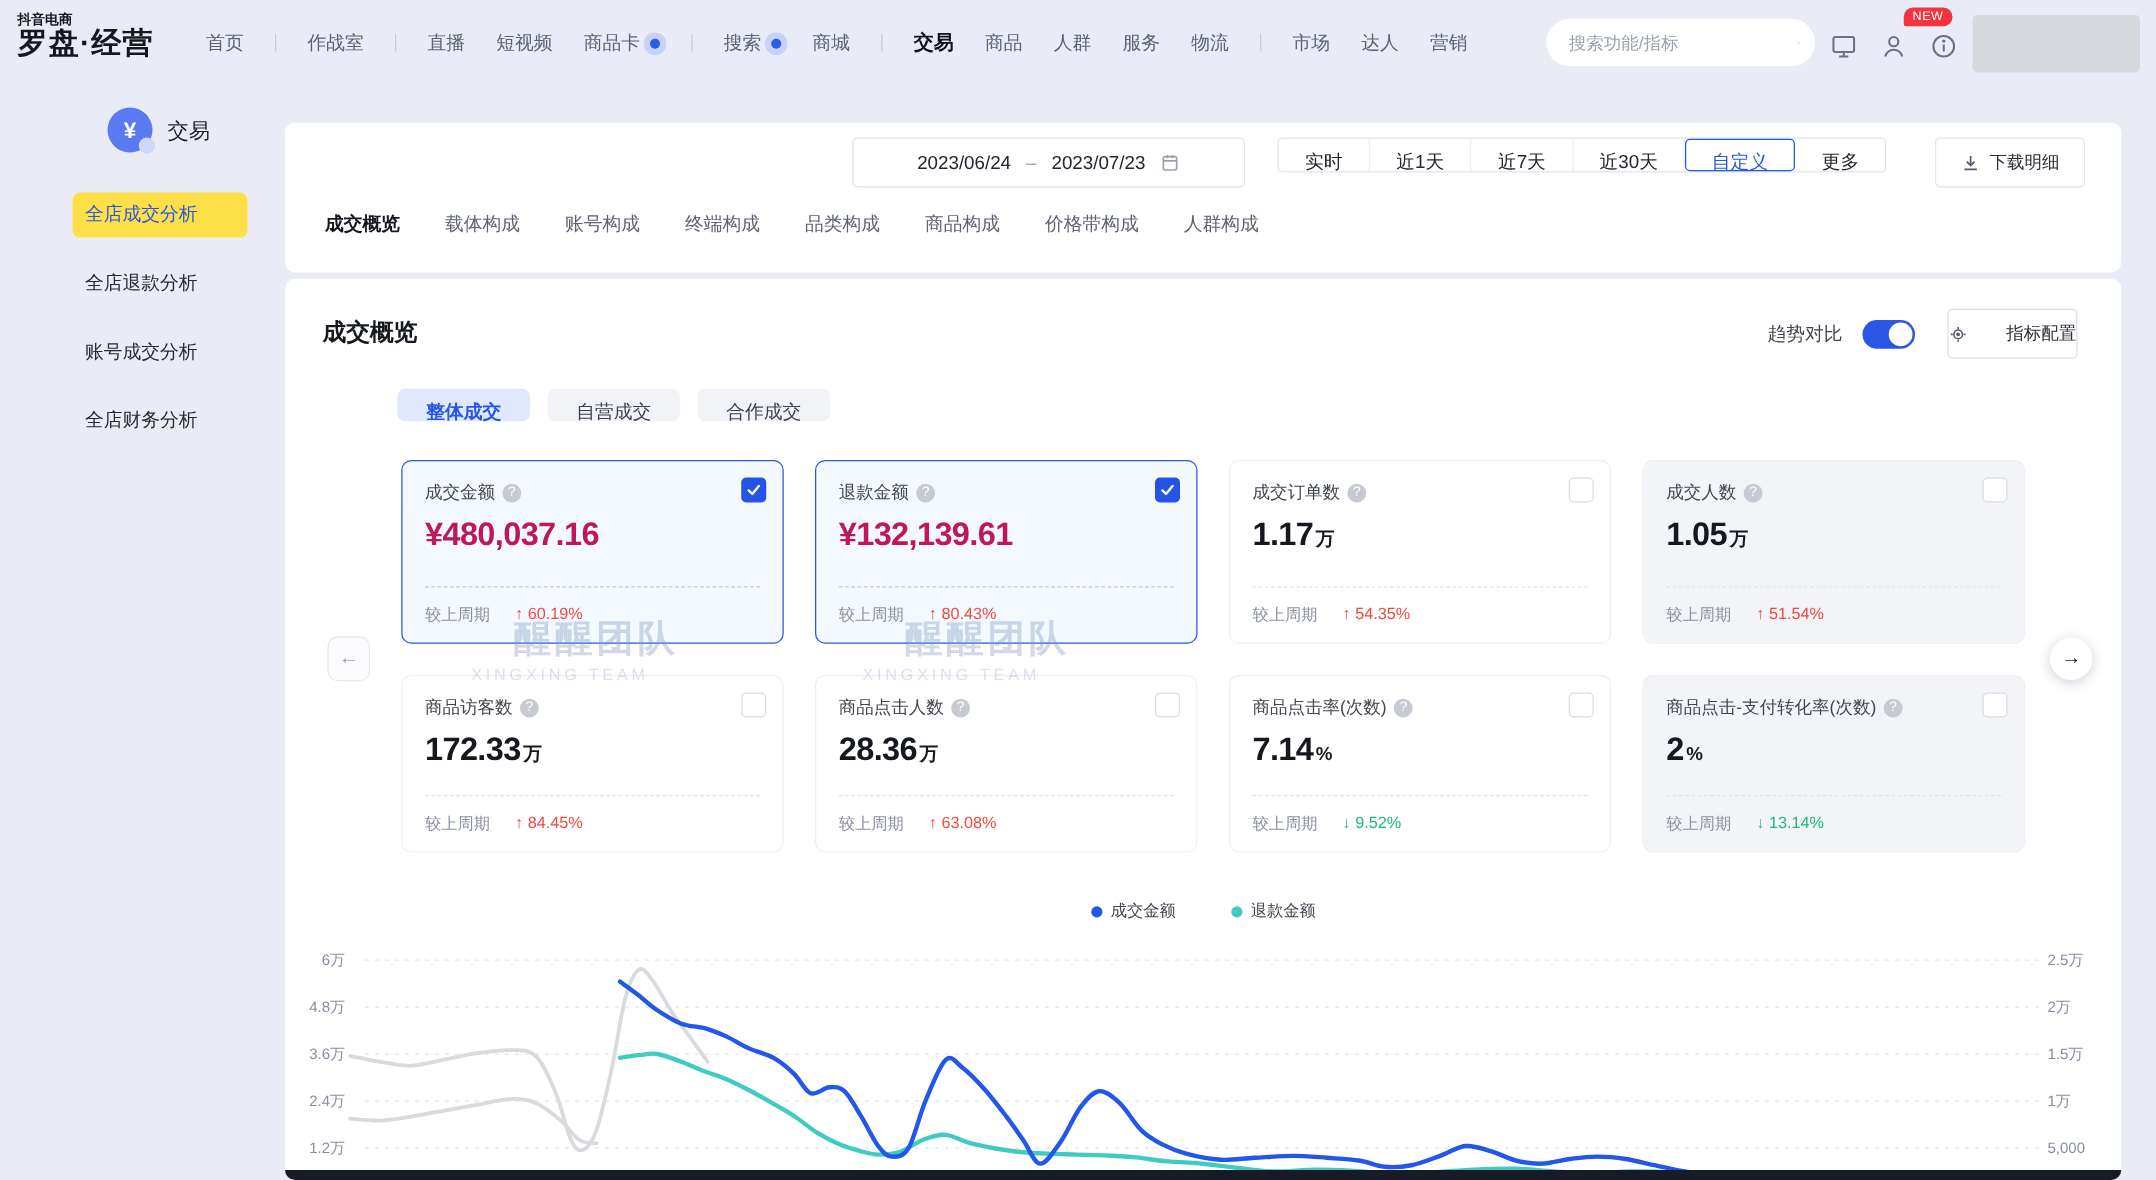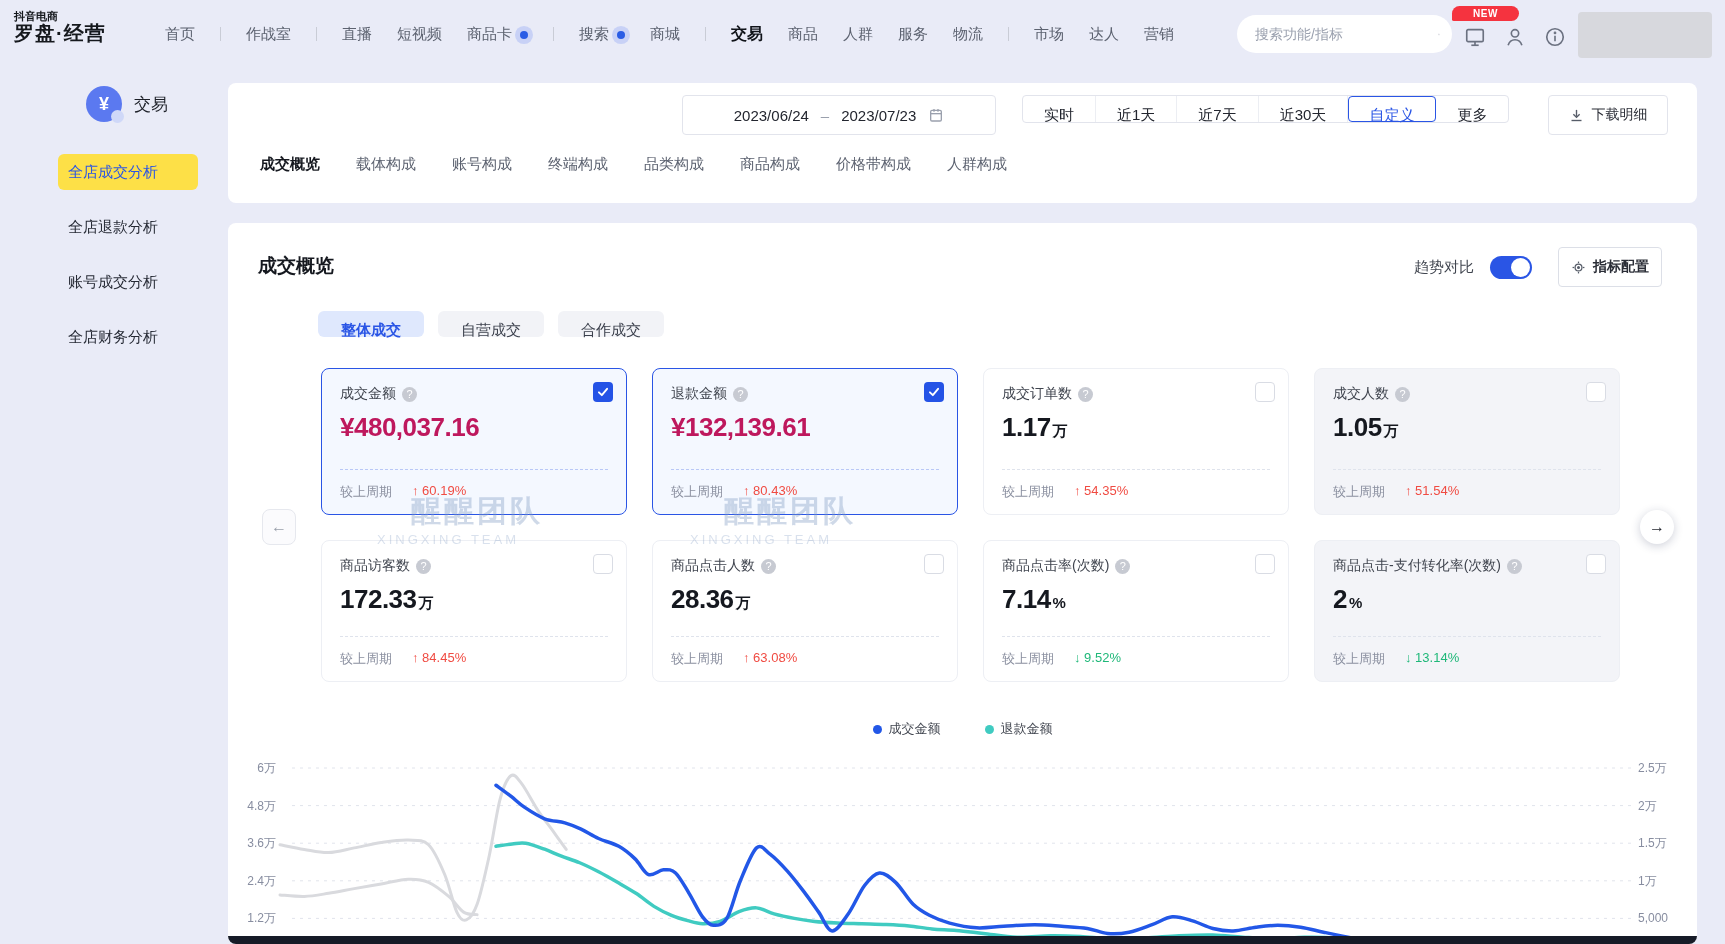--- a/index.html
+++ b/index.html
@@ -2,59 +2,59 @@
 <html><head>
 <meta charset="utf-8">
 <style>
   html,body{margin:0;padding:0;overflow:hidden;}
   body{width:1725px;height:944px;position:relative;background:#e9ebf7;
        font-family:"Liberation Sans","DejaVu Sans",sans-serif;color:#1f2330;}
   
   .topnav{position:absolute;left:0;top:0;width:1426px;height:68px;display:flex;align-items:center;}
   .logo{position:absolute;left:14px;top:10px;line-height:1.1;color:#15181d;}
   .logo .l1{font-size:11px;font-weight:bold;}
-  .logo .l2{font-size:20px;font-weight:bold;letter-spacing:1px;}
+  .logo .l2{font-size:24px;font-weight:bold;letter-spacing:1px;}
   .nav-items{position:absolute;left:165px;top:0;height:68px;display:flex;align-items:center;gap:25px;font-size:15px;color:#5c6270;white-space:nowrap;}
   .nav-item{cursor:pointer;}
   .nav-item.active{color:#101319;font-weight:bold;font-size:16px;}
   .nav-dot{display:inline-block;width:8px;height:8px;border-radius:50%;background:#2a5ce5;box-shadow:0 0 0 5px rgba(84,118,245,.22);margin-left:8px;vertical-align:middle;}
   .nav-divider{width:1px;height:14px;background:#c9ccd6;}
   .search-pill{position:absolute;left:1237px;top:15px;width:215px;height:38px;background:#fff;border-radius:19px;display:flex;align-items:center;padding:0 12px 0 16px;box-sizing:border-box;}
   .search-pill input{border:none;outline:none;flex:1;font-size:14px;color:#3a3f4a;background:transparent;font-family:inherit;}
   .search-pill input::placeholder{color:#9ba1af;}
-  .new-badge{position:absolute;left:1452px;top:6px;background:#f5333f;color:#fff;font-size:10px;font-weight:bold;padding:2px 21px;border-radius:8px 8px 8px 2px;letter-spacing:.5px;}
+  .new-badge{position:absolute;left:1523px;top:6px;background:#f5333f;color:#fff;font-size:10px;font-weight:normal;padding:2px 7px;border-radius:8px 8px 8px 2px;letter-spacing:.5px;}
   .nav-ico{position:absolute;top:26px;width:22px;height:22px;color:#6b7180;}
   .user-blur{position:absolute;left:1578px;top:12px;width:134px;height:46px;background:#d7d8dd;border-radius:4px;}
   
   .sidebar{position:absolute;left:0;top:68px;width:228px;bottom:0;}
   .sidebar-head{position:absolute;left:86px;top:18px;display:flex;align-items:center;gap:12px;}
   .yen-icon{width:36px;height:36px;border-radius:50%;background:#5b79f0;color:#fff;font-size:18px;font-weight:bold;display:flex;align-items:center;justify-content:center;position:relative;}
   .yen-icon::after{content:"";position:absolute;right:-2px;bottom:-1px;width:13px;height:13px;border-radius:50%;background:#cfd8f8;}
   .sidebar-head .lbl{font-size:17px;color:#1c1f27;}
   .sidebar-items{position:absolute;left:58px;top:86px;}
   .sidebar-item{width:130px;height:36px;line-height:36px;border-radius:6px;font-size:15px;color:#262a35;padding-left:10px;margin-bottom:19px;cursor:pointer;}
   .sidebar-item.active{background:#fde047;color:#2a55e5;}
   
-  .filter-panel{position:absolute;left:228px;top:83px;width:1469px;height:120px;background:#fff;border-radius:8px;}
+  .filter-panel{position:absolute;left:228px;top:98px;width:1469px;height:120px;background:#fff;border-radius:8px;}
   .subtabs{position:absolute;left:32px;top:72px;display:flex;gap:36px;font-size:15px;color:#5c6270;}
   .subtab{cursor:pointer;}
   .subtab.active{color:#15181f;font-weight:bold;}
   .date-box{position:absolute;left:454px;top:12px;width:314px;height:40px;border:1px solid #e2e4ec;border-radius:4px;background:#fff;display:flex;align-items:center;justify-content:center;gap:12px;font-size:15px;color:#23262f;box-sizing:border-box;}
   .seg{position:absolute;left:794px;top:12px;height:28px;display:flex;border:1px solid #e2e4ec;border-radius:4px;background:#fff;box-sizing:border-box;}
   .seg-item{padding:0 21px;line-height:38px;font-size:15px;color:#23262f;border-right:1px solid #eceef3;cursor:pointer;}
   .seg-item:last-child{border-right:none;}
   .seg-item.active{color:#2a55e5;outline:1.5px solid #2a55e5;outline-offset:-1.5px;border-radius:4px;position:relative;z-index:1;}
   .download-btn{position:absolute;left:1320px;top:12px;width:120px;height:40px;border:1px solid #e2e4ec;border-radius:4px;background:#fff;display:flex;align-items:center;justify-content:center;gap:8px;font-size:14px;color:#2b2e37;cursor:pointer;box-sizing:border-box;}
   
   .main-panel{position:absolute;left:228px;top:223px;width:1469px;height:721px;background:#fff;border-radius:8px;overflow:hidden;}
   .panel-title{position:absolute;left:30px;top:30px;font-size:19px;font-weight:bold;color:#15181f;}
   .trend-label{position:absolute;left:1186px;top:35px;font-size:15px;color:#40454f;}
   .toggle{position:absolute;left:1262px;top:33px;width:42px;height:23px;border-radius:12px;background:#2a55e5;cursor:pointer;}
   .toggle .knob{position:absolute;right:2px;top:2px;width:19px;height:19px;border-radius:50%;background:#fff;}
-  .config-btn{position:absolute;left:1330px;top:24px;width:104px;height:40px;border:1px solid #dcdfe7;border-radius:4px;background:#fff;display:flex;align-items:center;justify-content:center;gap:7px;font-size:14px;color:#2b2e37;cursor:pointer;box-sizing:border-box;font-weight:bold;}
+  .config-btn{position:absolute;left:1330px;top:24px;width:104px;height:40px;border:1px solid #dcdfe7;border-radius:4px;background:#fff;display:flex;align-items:center;justify-content:space-between;gap:7px;font-size:14px;color:#2b2e37;cursor:pointer;box-sizing:border-box;}
   .scope-tabs{position:absolute;left:90px;top:88px;display:flex;gap:14px;}
   .scope-tab{height:26px;line-height:38px;padding:0 23px;border-radius:6px;background:#f2f3f7;font-size:15px;color:#3c414d;cursor:pointer;}
   .scope-tab.active{background:#dfe8fd;color:#2a55e5;font-weight:bold;}
   .cards-row{position:absolute;left:93px;display:flex;gap:25px;}
   .row1{top:145px;} .row2{top:317px;}
   .metric-card{width:306px;height:147px;box-sizing:border-box;border:1px solid #edeff4;border-radius:8px;background:#fff;padding:16px 18px;position:relative;cursor:pointer;}
   .row2 .metric-card{height:142px;}
   .metric-card.selected{border:1.5px solid #2a55e5;background:#f4f8ff;}
   .metric-card.tint{background:#f3f4f8;}
   .card-label{font-size:14px;color:#40454f;display:flex;align-items:center;gap:6px;max-width:250px;}

